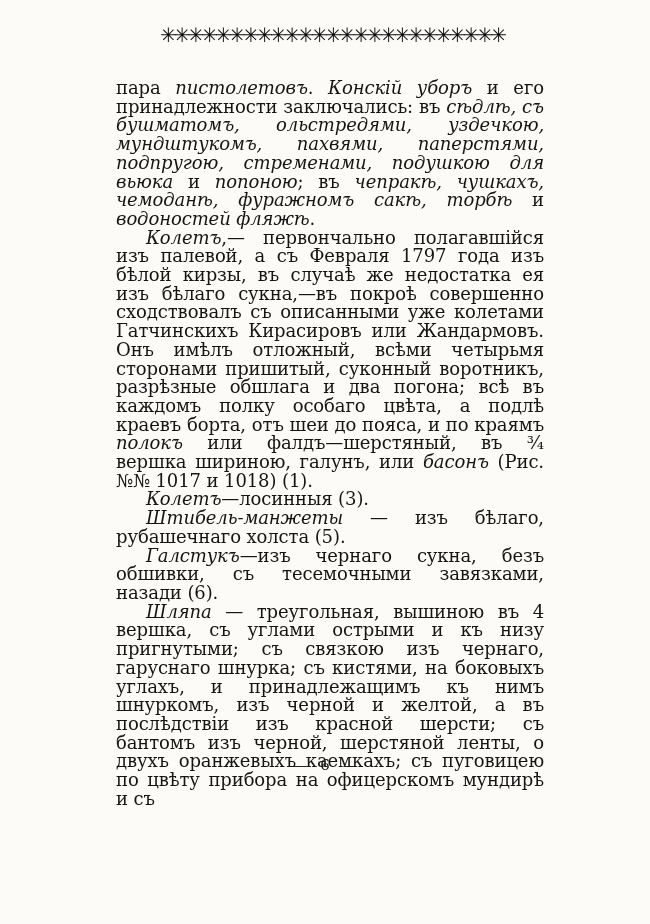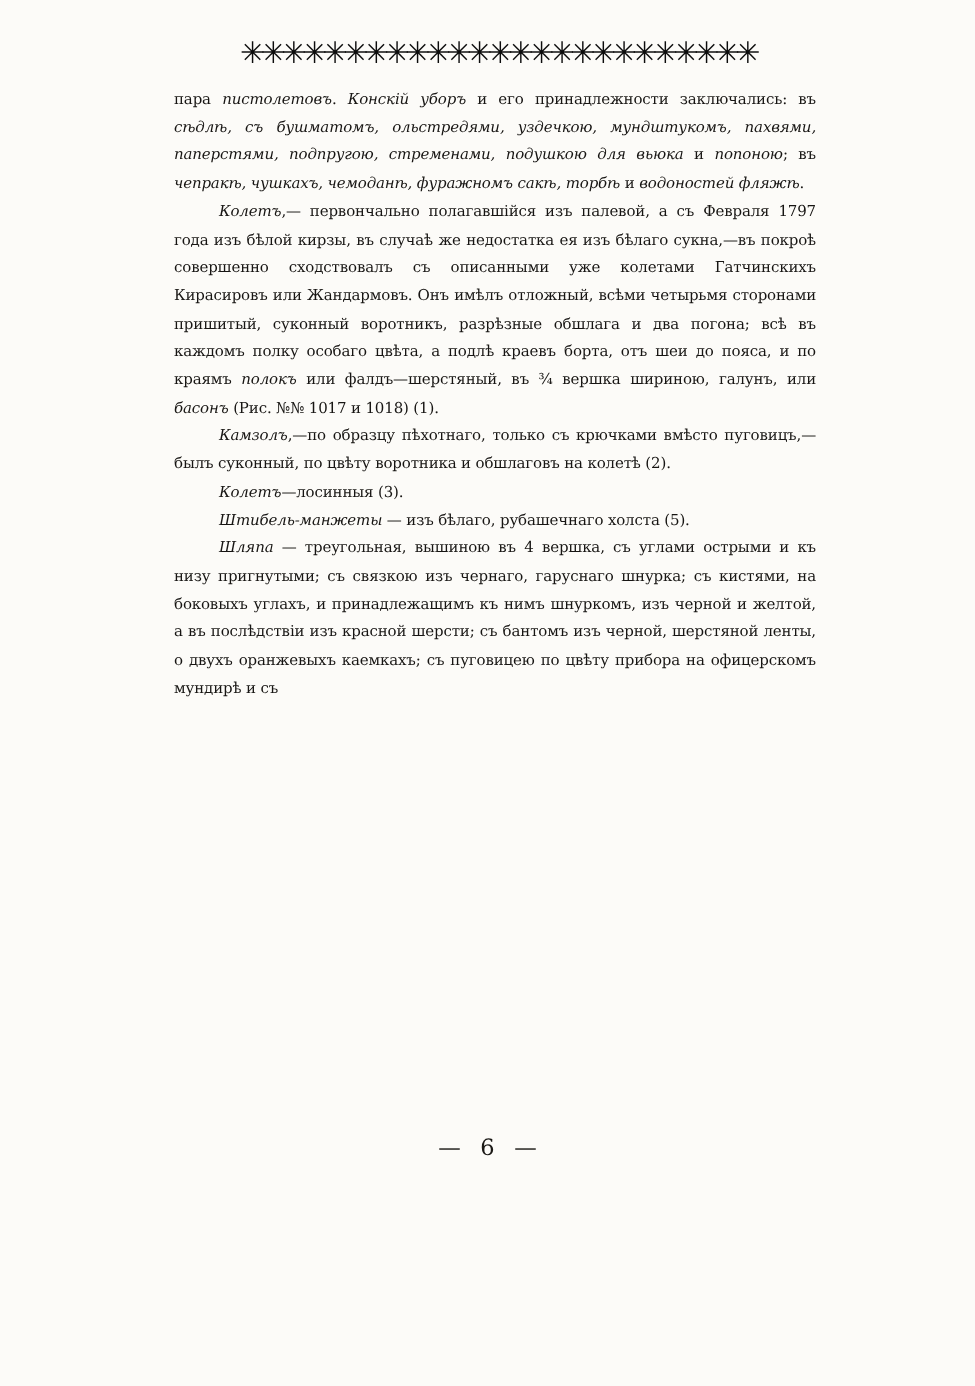--- a/index.html
+++ b/index.html
@@ -28,23 +28,23 @@
     text-align: center;
     font-family: "DejaVu Sans", sans-serif;
     font-size: 20px;
     line-height: 22px;
     letter-spacing: -3px;
     color: #0c0c0c;
   }
   .text-block {
     position: absolute;
     left: 116px;
-    top: 58px;
+    top: 79px;
     width: 428px;
-    font-size: 10px;
+    font-size: 18px;
     line-height: 18.7px;
     text-align: justify;
     letter-spacing: -0.1px;
   }
   .para {
     margin: 0;
     text-indent: 30px;
   }
   .para.first {
     text-indent: 0;
@@ -70,27 +70,27 @@
 <div class="page">
 
   <div class="ornament"><span>✳✳✳✳✳✳✳✳✳✳✳✳✳✳✳✳✳✳✳✳✳✳✳✳✳</span></div>
 
   <div class="text-block">
 
     <p class="para first"><span>пара </span><span class="it">пистолетовъ</span><span>. </span><span class="it">Конскій уборъ</span><span> и его принадлежности заключались: въ </span><span class="it">сѣдлѣ, съ бушматомъ, ольстредями, уздечкою, мундштукомъ, пахвями, паперстями, подпругою, стременами, подушкою для вьюка</span><span> и </span><span class="it">попоною</span><span>; въ </span><span class="it">чепракѣ, чушкахъ, чемоданѣ, фуражномъ сакѣ, торбѣ</span><span> и </span><span class="it">водоностей фляжѣ</span><span>.</span></p>
 
     <p class="para"><span class="it">Колетъ</span><span>,— первончально полагавшійся изъ палевой, а съ Февраля 1797 года изъ бѣлой кирзы, въ случаѣ же недостатка ея изъ бѣлаго сукна,—въ покроѣ совершенно сходствовалъ съ описанными уже колетами Гатчинскихъ Кирасировъ или Жандармовъ. Онъ имѣлъ отложный, всѣми четырьмя сторонами пришитый, суконный воротникъ, разрѣзные обшлага и два погона; всѣ въ каждомъ полку особаго цвѣта, а подлѣ краевъ борта, отъ шеи до пояса, и по краямъ </span><span class="it">полокъ</span><span> или фалдъ—шерстяный, въ ³⁄₄ вершка шириною, галунъ, или </span><span class="it">басонъ</span><span> (Рис. №№ 1017 и 1018) (1).</span></p>
 
-    <p class="para"><span class="it">Камзолъ</span><span>,—по образцу пѣхотнаго, только съ крючками вмѣсто пуговицъ,—былъ суконный, по цвѣту воротника и обшлаговъ на колетѣ (2).</span></p>
 
     <p class="para"><span class="it">Колетъ</span><span>—лосинныя (3).</span></p>
 
 
     <p class="para"><span class="it">Штибель-манжеты</span><span> — изъ бѣлаго, рубашечнаго холста (5).</span></p>
 
+    <p class="para"><span class="it">Галстукъ</span><span>—изъ чернаго сукна, безъ обшивки, съ тесемочными завязками, назади (6).</span></p>
 
 
     <p class="para"><span class="it">Шляпа</span><span> — треугольная, вышиною въ 4 вершка, съ углами острыми и къ низу пригнутыми; съ связкою изъ чернаго, гаруснаго шнурка; съ кистями, на боковыхъ углахъ, и принадлежащимъ къ нимъ шнуркомъ, изъ черной и желтой, а въ послѣдствіи изъ красной шерсти; съ бантомъ изъ черной, шерстяной ленты, о двухъ оранжевыхъ каемкахъ; съ пуговицею по цвѣту прибора на офицерскомъ мундирѣ и съ</span></p>
 
   </div>
 
   <div class="footer"><span class="dash">—</span><span>6</span><span class="dash">—</span></div>
 
 </div>
 

